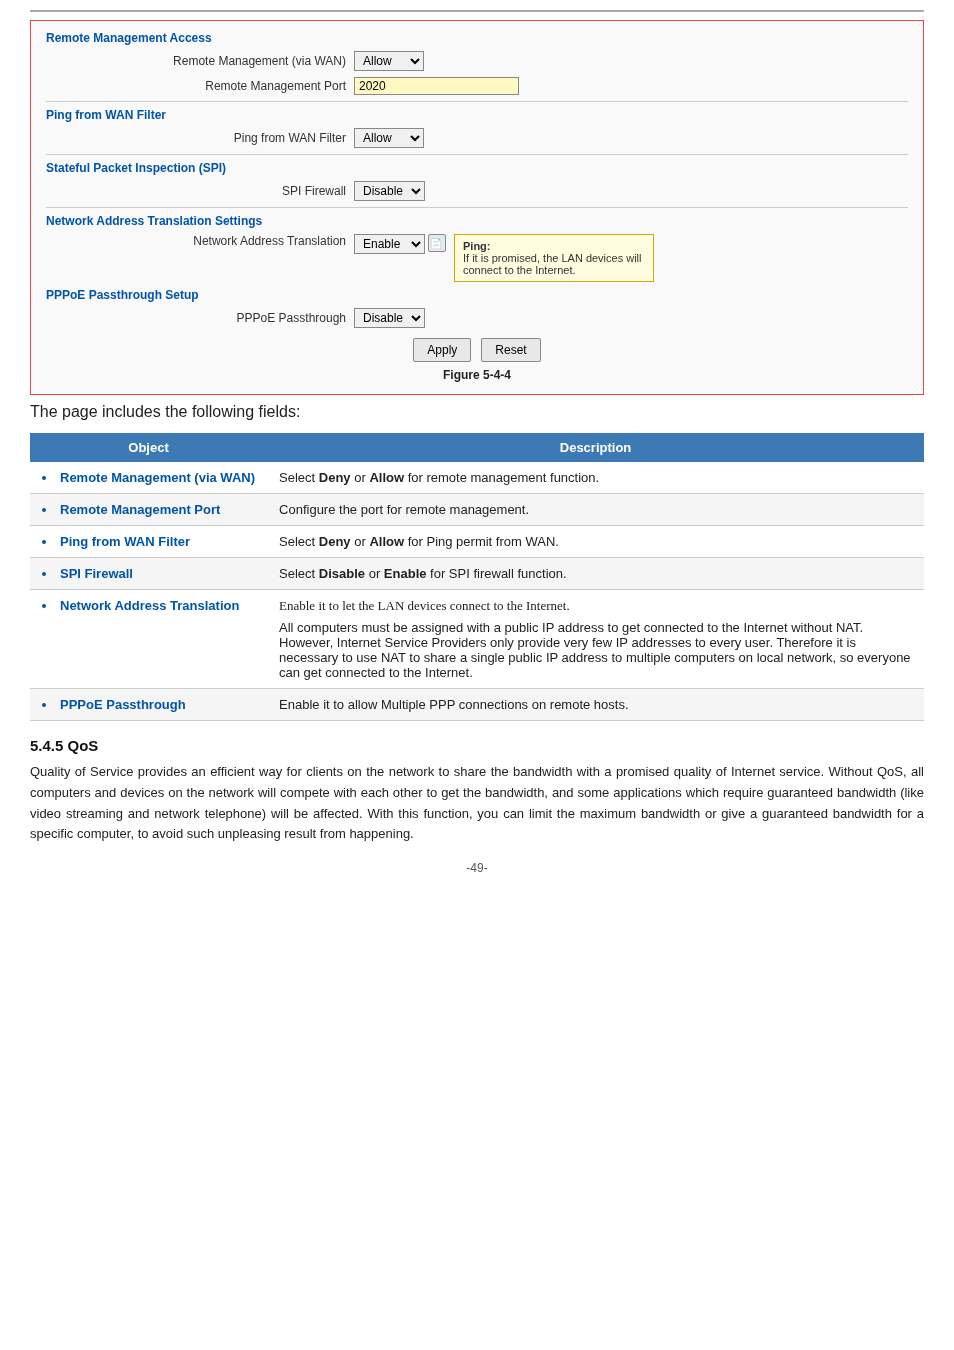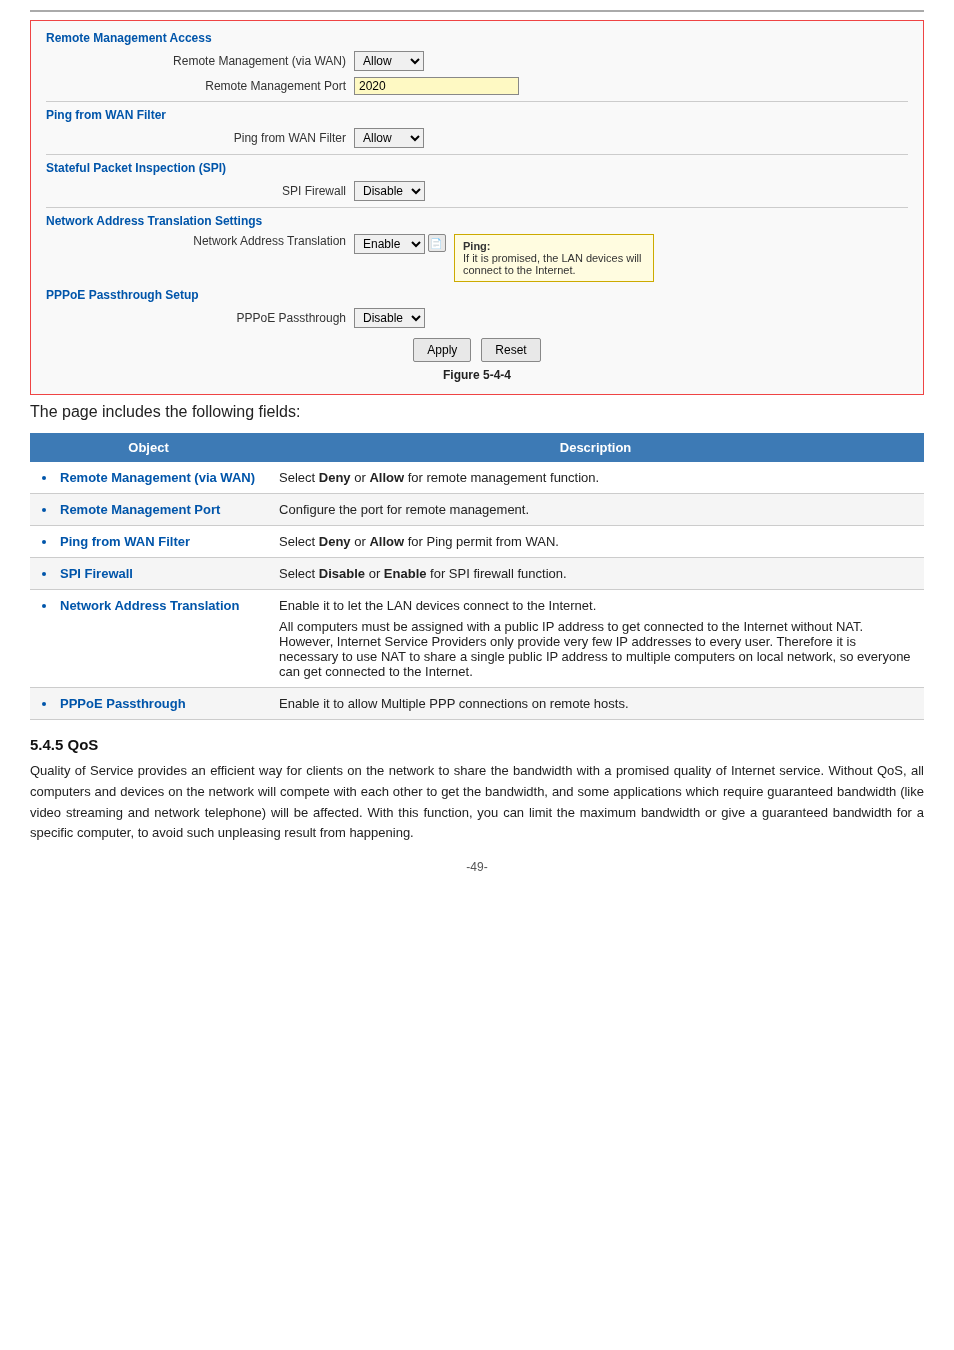--- a/index.html
+++ b/index.html
@@ -349,21 +349,21 @@
         </td>
       </tr>
 
       <tr>
         <td class="obj-cell">
           <ul>
               <li class="bullet-item">Network Address Translation</li>
             </ul>
         </td>
         <td class="desc-cell">
-          <p style="margin-bottom:6px;">Enable it to let the LAN devices connect to the Internet.</p>
+          <p style="margin-bottom:6px;font-family:Liberation Serif, serif;">Enable it to let the LAN devices connect to the Internet.</p>
           <p>All computers must be assigned with a public IP address to get connected to the Internet without NAT. However, Internet Service Providers only provide very few IP addresses to every user. Therefore it is necessary to use NAT to share a single public IP address to multiple computers on local network, so everyone can get connected to the Internet.</p>
         </td>
       </tr>
 
       <tr>
         <td class="obj-cell">
           <ul>
               <li class="bullet-item">PPPoE Passthrough</li>
             </ul>
         </td>

